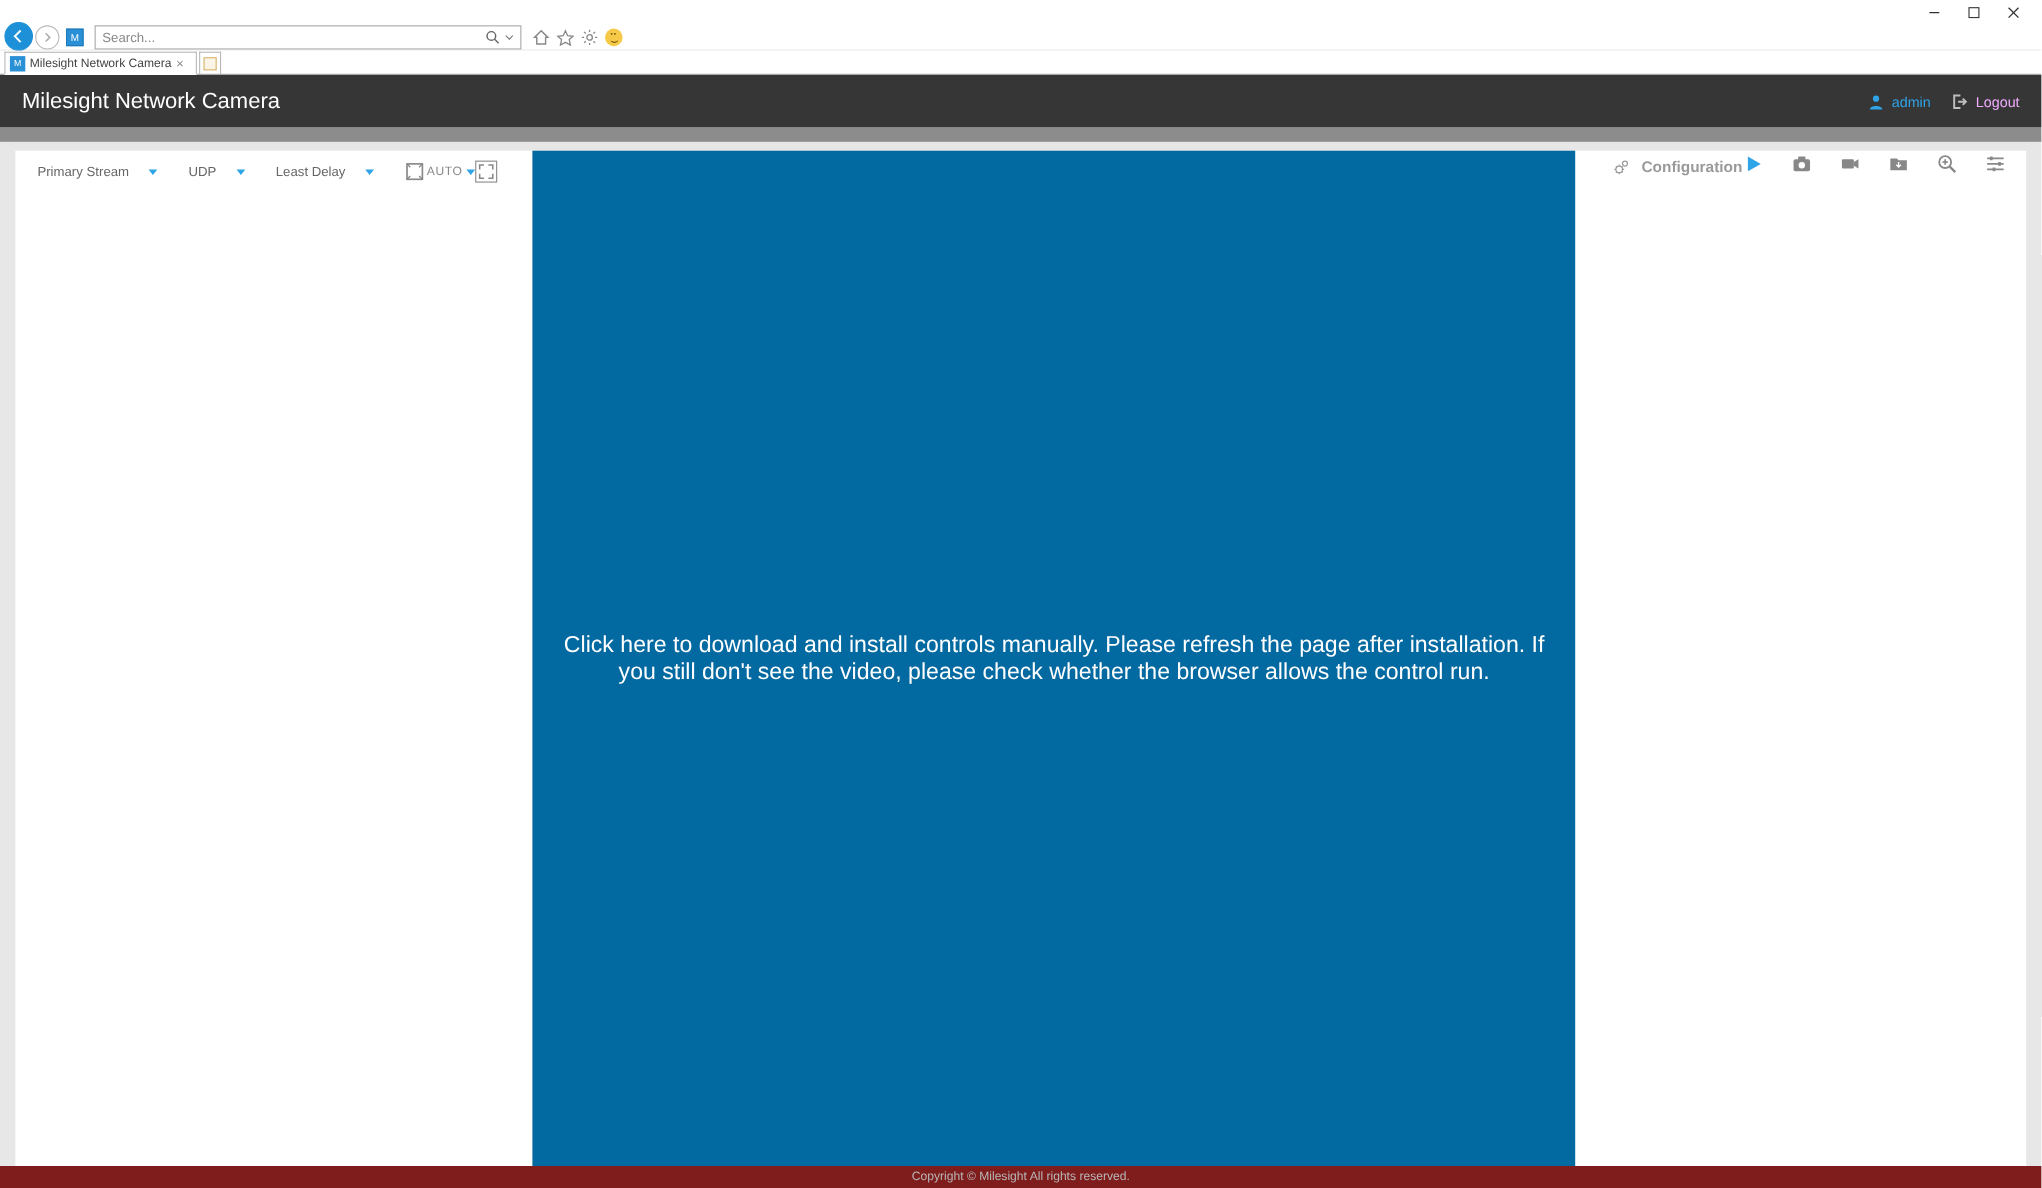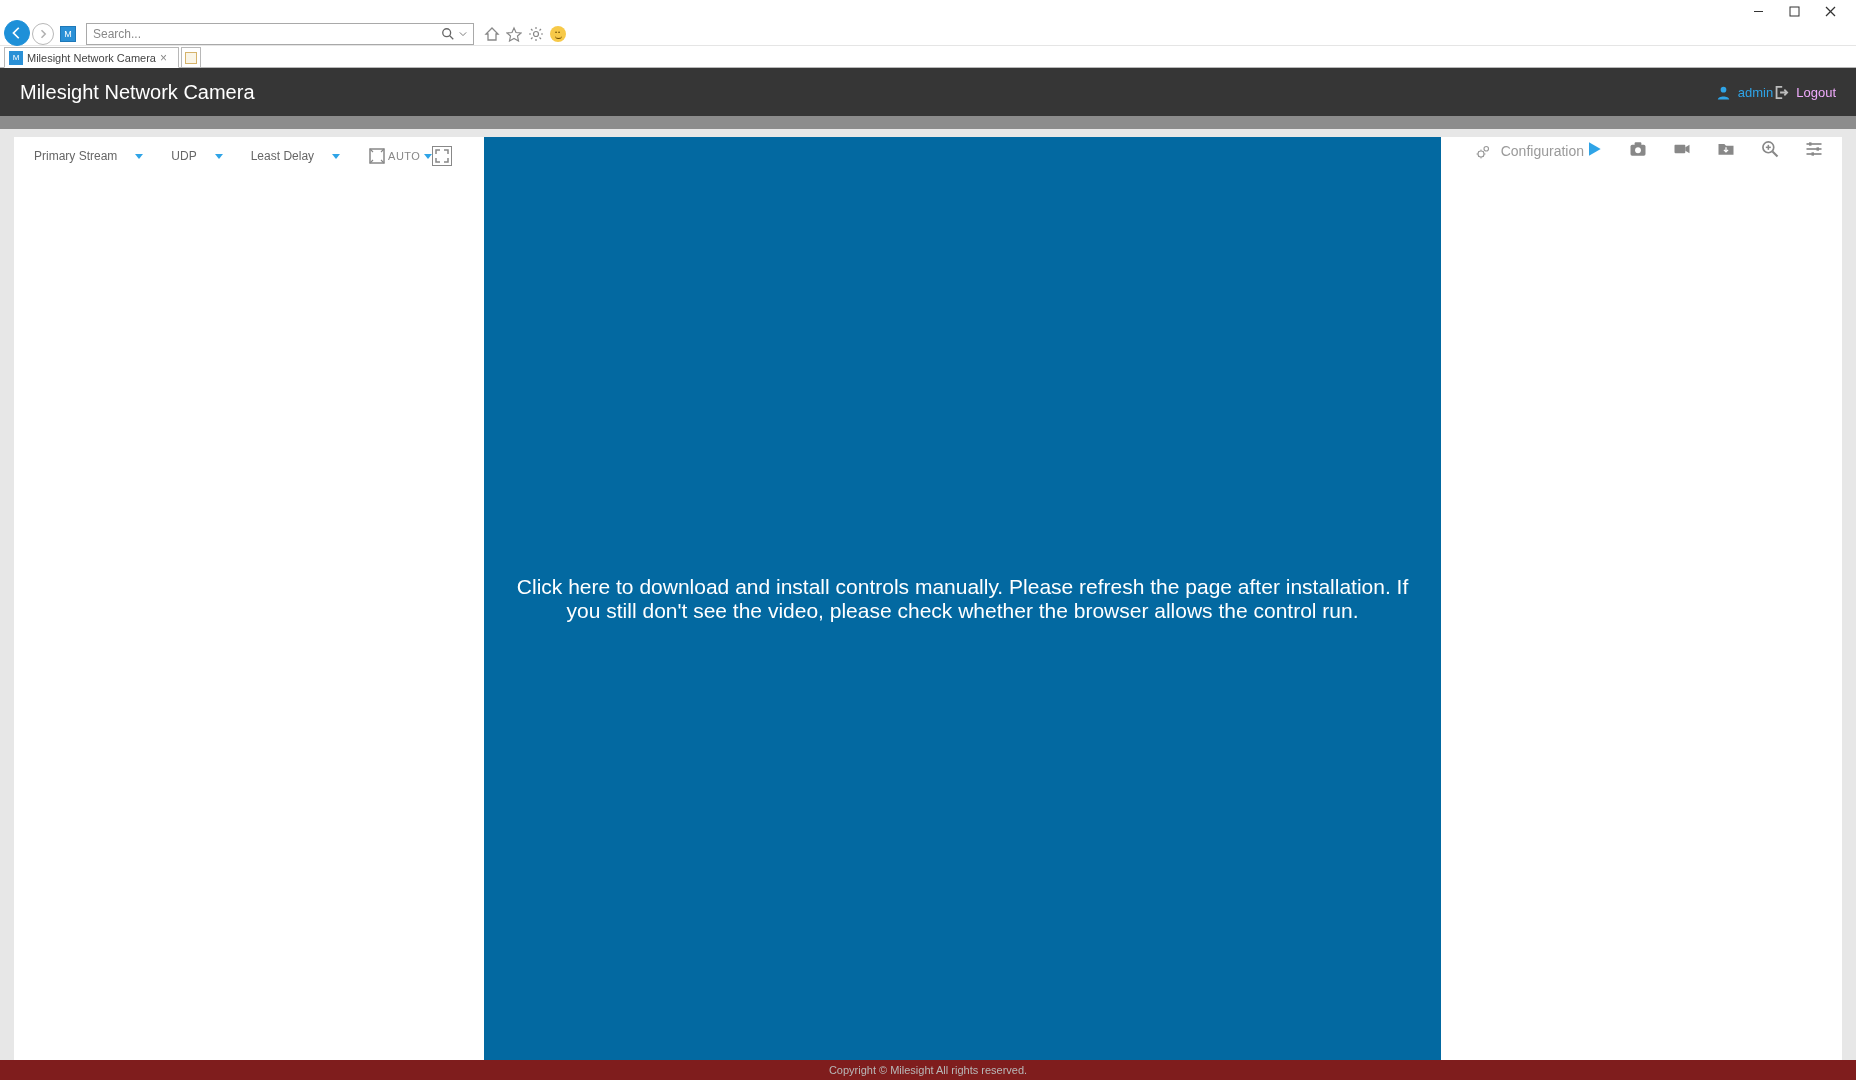--- a/index.html
+++ b/index.html
@@ -33,21 +33,21 @@
 .tab-strip { height: 22px; background: #fff; display: flex; align-items: flex-end; padding-left: 4px; border-bottom: 1px solid #b8b8b8; }
 .tab { height: 21px; background: #fff; border: 1px solid #b8b8b8; border-bottom: 1px solid #fff; display: flex; align-items: center; padding: 0 6px 0 4px; font-size: 11px; color: #444; gap: 4px; position:relative; top:1px;}
 .tab .fav { width: 14px; height: 14px; background: #2a90d6; color:#fff; font-size:8px; display:flex; align-items:center; justify-content:center;}
 .tab-close { width:12px; height:12px; color:#888; font-size:12px; line-height:1; }
 .newtab { width: 20px; height: 21px; border: 1px solid #b8b8b8; border-bottom:none; margin-left: 2px; display:flex; align-items:center; justify-content:center; position:relative; top:1px;}
 .newtab-inner { width:12px; height:12px; border:1px solid #d6b36a; background:#faf5e6;}
 
 
 .app-header { height: 48px; background: #363636; display: flex; align-items: center; padding: 0 20px; color: #fff; }
 .app-title { font-size: 20px; font-weight: 400; }
-.hdr-right { margin-left: auto; display: flex; align-items: center; }
+.hdr-right { margin-left: auto; display: flex; align-items: center; gap: 18px; }
 .hdr-user { display: flex; align-items: center; gap: 6px; color: #2fa4e7; font-size: 13px; }
 .hdr-logout { display: flex; align-items: center; gap: 6px; color: #f0abfc; font-size: 13px; }
 .hdr-user svg, .hdr-logout svg { width: 17px; height: 17px; }
 
 
 .grey-band { height: 13px; background: #8c8c8c; }
 
 
 .content-wrap { background: #e7e7e7; padding: 8px 14px 0 14px; height: calc(1080px - 22px - 24px - 22px - 48px - 13px - 20px); }
 .content-panel { background: #fff; height: 100%; display: flex; flex-direction: row; padding-bottom: 0;}
@@ -58,21 +58,21 @@
 .dd .tri { width: 0; height: 0; border-left: 4px solid transparent; border-right: 4px solid transparent; border-top: 5px solid #2fa4e7; }
 .dd-right { margin-left:auto; display:flex; align-items:center; color:#888;}
 .dd-right .auto-lbl { font-size:11px; letter-spacing:0.5px;}
 .dd-right .tri2 { width:0;height:0;border-left:4px solid transparent;border-right:4px solid transparent;border-top:5px solid #2fa4e7; margin-left:2px;}
 .dd-right .fs-box { width:20px; height:20px; border:1.5px solid #888; display:flex; align-items:center; justify-content:center;}
 
 
 .video-area { margin: 0 16px; flex: 1; background: #0369a1; display: flex; align-items: center; justify-content: center; color: #fff; font-size: 21px; text-align: center; padding: 12px 24px;}
 
 
-.bottom-row { height: 28px; display: flex; align-items: center; padding: 0 18px; }
+.bottom-row { height: 28px; display: flex; align-items: center; padding: 0 18px; font-weight: bold; }
 .config { display: flex; align-items: center; gap: 8px; color: #9a9a9a; font-size: 14px; }
 .config svg { width: 18px; height: 18px; fill: #9a9a9a; }
 .btn-cluster { margin-left: auto; display: flex; align-items: center; gap: 24px; color: #888; }
 .btn-cluster svg { width: 20px; height: 20px; }
 .play-ic svg { fill: #2fa4e7; }
 
 
 .footer { height: 20px; background: #7f1d1d; color: #b8b8b8; font-size: 11px; display: flex; align-items: center; justify-content: center; }
 </style>
 </head>

